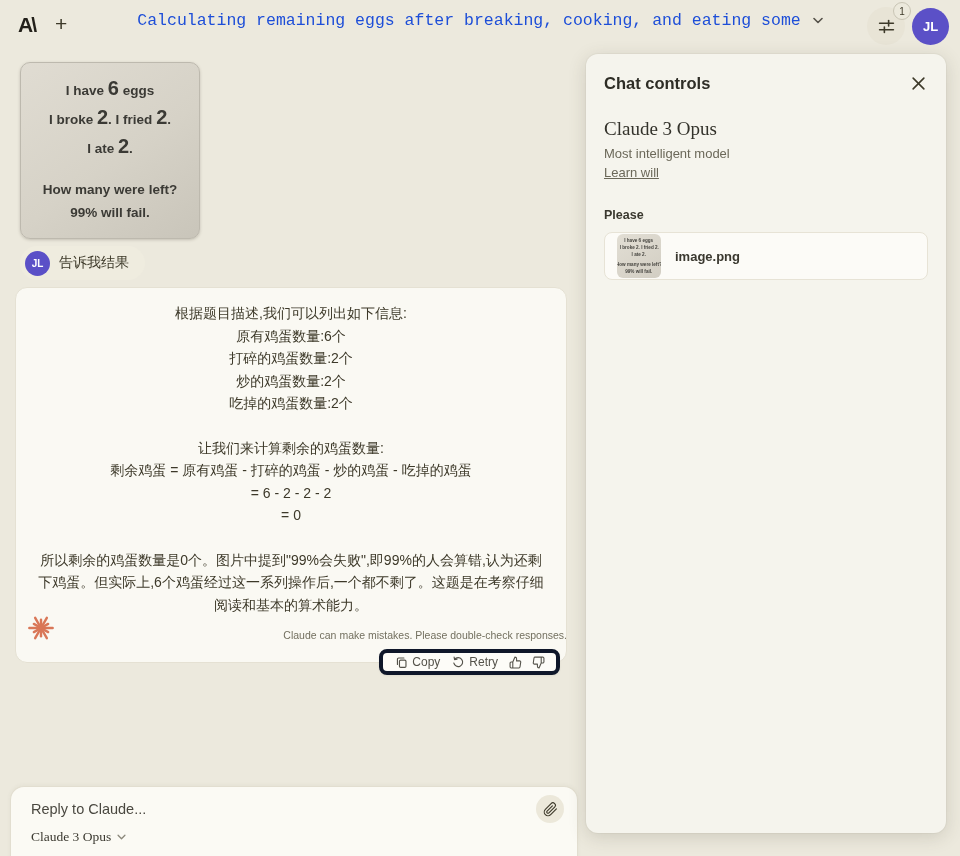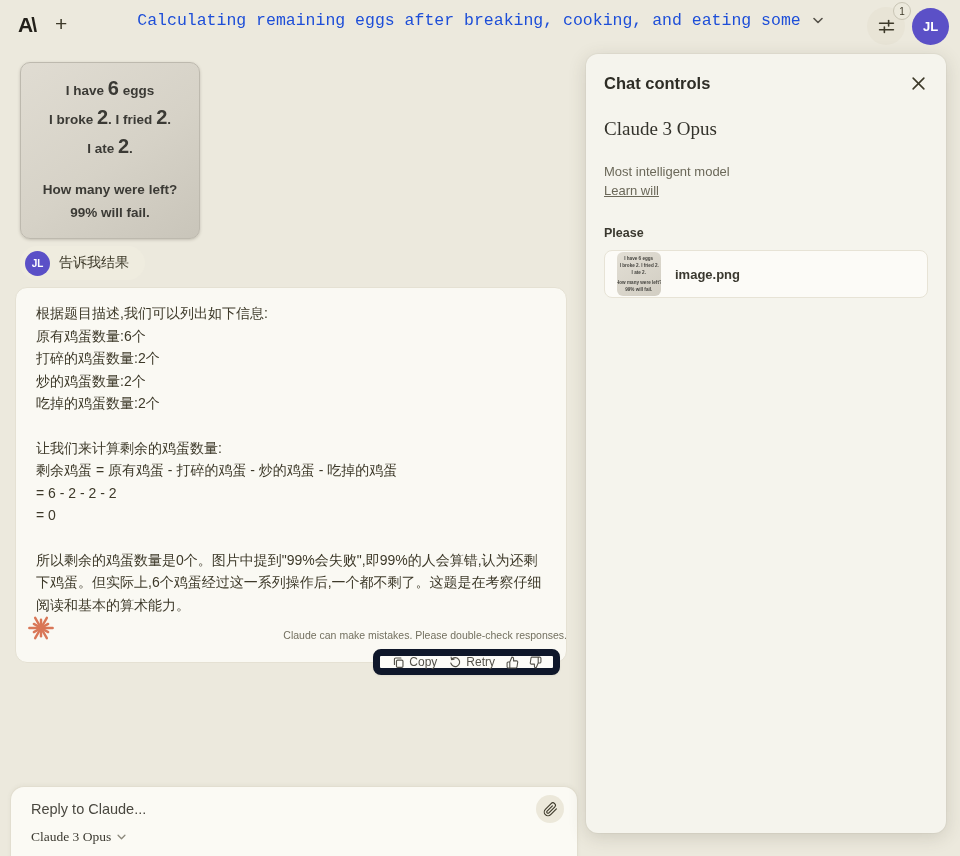--- a/index.html
+++ b/index.html
@@ -41,27 +41,27 @@
     display:inline-flex; align-items:center; gap:9px;
     background:#EFECDF; border-radius:17px; padding:0 16px 0 5px;
   }
   .user-avatar { width:25px; height:25px; border-radius:50%; background:#5B50C7; color:#fff; font-size:10px; font-weight:700; display:flex; align-items:center; justify-content:center; }
   .user-text { font-size:14px; color:#3D3929; }
 
   
   .assistant-msg {
     position:absolute; left:15px; top:287px; width:552px;
     background:#FAF9F3; border:1px solid #E5E1D3; border-radius:12px;
-    padding:14px 20px 24px 20px; font-size:14px; line-height:22.5px; color:#3D3929;
+    padding:14px 20px 24px 20px; font-size:14px; line-height:22.5px; color:#3D3929;text-align:center;
   }
   .assistant-msg .para { margin-bottom:22px; }
   .assistant-msg .para:last-child { margin-bottom:0; }
   .actions-pill {
     position:absolute; right:6px; bottom:-13px; height:26px;
-    background:#FDFCF8; border:7px solid #0f172a; border-radius:8px;
+    background:#FDFCF8; border:4px solid #0f172a; border-radius:8px;
     display:flex; align-items:center; gap:2px; padding:0 7px;
     box-shadow:0 1px 2px rgba(80,75,60,.08); font-size:12px; color:#54524a;
   }
   .act-btn { display:flex; align-items:center; gap:4px; padding:3px 5px; border-radius:5px; cursor:pointer; color:#54524a; }
   .icon-btn { padding:3px 4px; }
 
   
   .claude-logo { position:absolute; left:27px; top:614px; width:28px; height:28px; }
   .disclaimer { position:absolute; right:393px; top:629px; width:420px; text-align:right; font-size:10.5px; color:#73705f; }
 
@@ -85,21 +85,21 @@
   .panel {
     position:absolute; left:586px; top:54px; width:360px; height:779px;
     background:#F5F4ED; border-radius:12px;
     box-shadow:0 4px 18px rgba(70,64,48,.18), 0 0 0 1px rgba(70,64,48,.04);
     padding:20px 18px;
   }
   .panel-head { display:flex; align-items:center; justify-content:space-between; }
   .panel-title { font-size:16.5px; font-weight:700; color:#2e2d26; }
   .panel-close { cursor:pointer; padding:2px; }
   .panel-model { margin-top:25px; font-family:"Liberation Serif", serif; font-size:19px; color:#33322b; }
-  .panel-model-desc { margin-top:24px; font-size:13px; color:#6b6859; }
+  .panel-model-desc { margin-top:6px; font-size:13px; color:#6b6859; }
   .panel-learn { margin-top:4px; font-size:13px; color:#6b6859; text-decoration:underline; cursor:pointer; display:inline-block; }
   .panel-content-h { margin-top:27px; font-size:12.5px; font-weight:700; color:#3a382f; }
   .content-card {
     margin-top:10px; height:48px; background:#FCFBF7; border:1px solid #E7E3D6;
     border-radius:8px; display:flex; align-items:center; padding:12px; cursor:pointer;
   }
   .thumb {
     width:44px; height:44px; border-radius:6px; flex:0 0 44px;
     background:linear-gradient(145deg,#e2ded4,#d2cec3);
     display:flex; flex-direction:column; align-items:center; justify-content:center;

